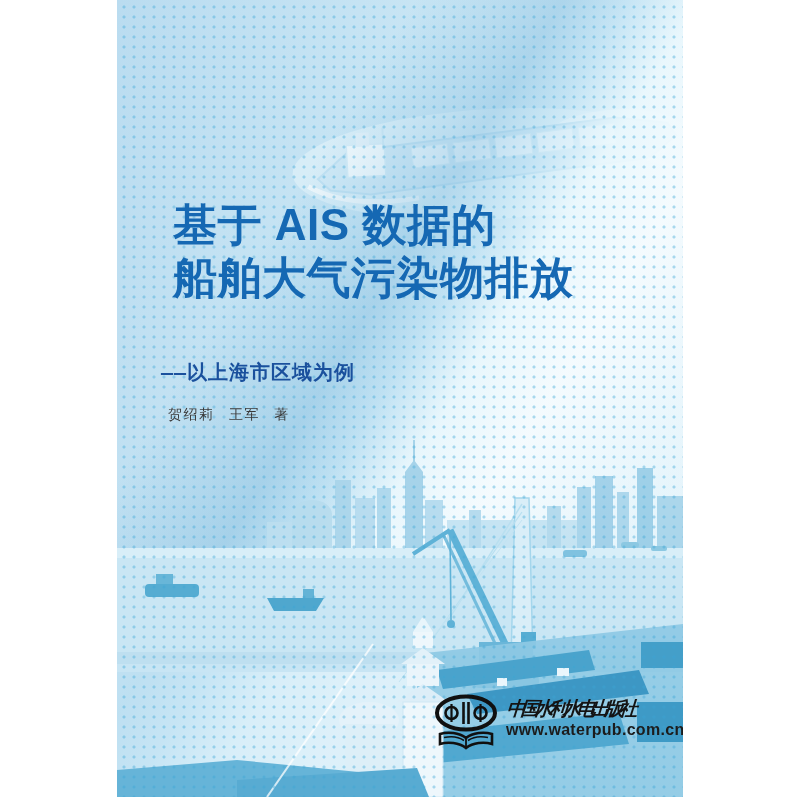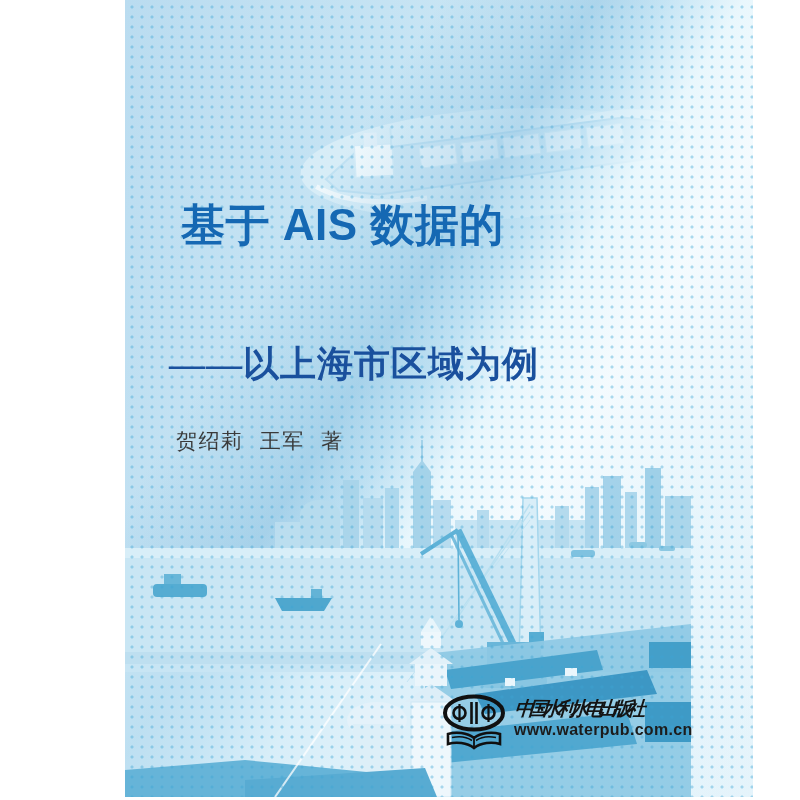--- a/index.html
+++ b/index.html
@@ -5,23 +5,22 @@
   html,body{margin:0;padding:0;}
   body{
     width:800px;height:800px;position:relative;overflow:hidden;
     background:#ffffff;
     font-family:"Liberation Sans",sans-serif;
   }
   .page{position:absolute;inset:0;background:#ffffff;}
 
   
   .cover{
-    position:absolute;left:117px;top:0;width:628px;height:797px;overflow:hidden;
+    position:absolute;left:117px;top:0;width:566px;height:797px;overflow:hidden;
     background:linear-gradient(108deg,#badcf0 0%,#c8e5f4 38%,#d7edf8 62%,#e6f4fb 100%);
-    margin-left:8px;
   }
   .layer{position:absolute;inset:0;}
 
   
   .ship-wrap{position:absolute;left:170px;top:72px;width:410px;height:170px;transform:rotate(-3deg);opacity:.9;}
 
   
   .light-band{
     background:linear-gradient(122deg,
       rgba(140,195,228,0) 28%,
@@ -42,27 +41,27 @@
     background-size:10px 10px;background-position:2px 2px;
   }
 
   
   .title{
     position:absolute;left:56px;top:198px;
     font-size:44px;line-height:53px;font-weight:600;
     color:#1568b3;letter-spacing:0.5px;white-space:nowrap;
   }
   .subtitle{
-    position:absolute;left:44px;top:340px;
-    font-family:Liberation Serif, serif;font-weight:bold;
-    font-size:36px;color:#1a509d;letter-spacing:1px;white-space:nowrap;
+    position:absolute;left:44px;top:359px;
+    font-family:Liberation Mono, monospace;font-weight:bold;
+    font-size:20px;color:#1a509d;letter-spacing:1px;white-space:nowrap;
   }
   .authors{
-    position:absolute;left:51px;top:427px;
-    font-size:21px;color:#3a3a3a;letter-spacing:1.5px;word-spacing:9px;white-space:nowrap;
+    position:absolute;left:51px;top:406px;
+    font-size:14px;color:#3a3a3a;letter-spacing:1.5px;word-spacing:9px;white-space:nowrap;
   }
 
   
   .pub{position:absolute;left:317px;top:694px;display:flex;align-items:flex-start;}
   .pub-logo{width:64px;height:59px;flex:0 0 auto;}
   .pub-texts{margin-left:8px;padding-top:3px;}
   .pub-name{
     font-family:"Liberation Serif",serif;font-weight:bold;font-style:italic;
     font-size:19px;line-height:23px;letter-spacing:-5px;color:#141414;white-space:nowrap;
     transform:skewX(-4deg);transform-origin:left bottom;
@@ -181,20 +180,21 @@
           <polygon points="120,378 300,366 312,395 120,395" fill="#58abd2"></polygon>
           <line x1="150" y1="395" x2="256" y2="242" stroke="rgba(255,255,255,0.75)" stroke-width="2"></line>
         </g>
       </svg>
     </div>
 
     <div class="layer dots"></div>
 
     <div class="title">
       <div>基于 AIS 数据的</div>
+      <div>船舶大气污染物排放</div>
     </div>
 
     <div class="subtitle">——以上海市区域为例</div>
 
     <div class="authors">贺绍莉 王军 著</div>
 
     <div class="pub">
       <svg class="pub-logo" viewBox="0 0 64 59">
         <ellipse cx="32" cy="19" rx="29" ry="16.5" fill="none" stroke="#101010" stroke-width="4"></ellipse>
         <circle cx="17.5" cy="19" r="6" fill="none" stroke="#101010" stroke-width="2.6"></circle>

